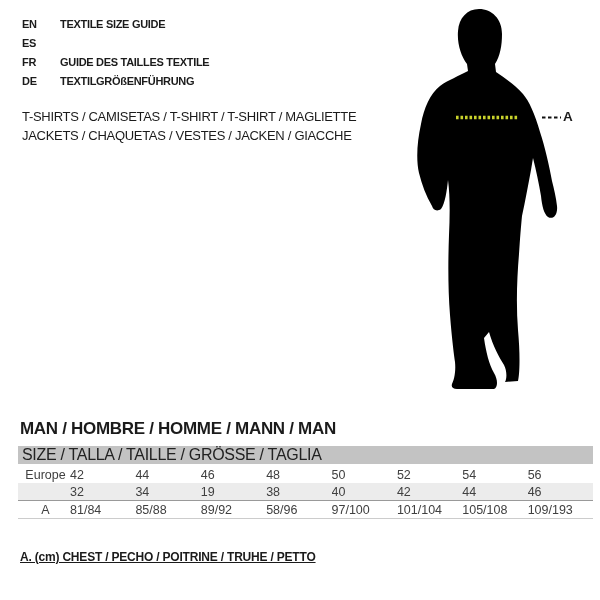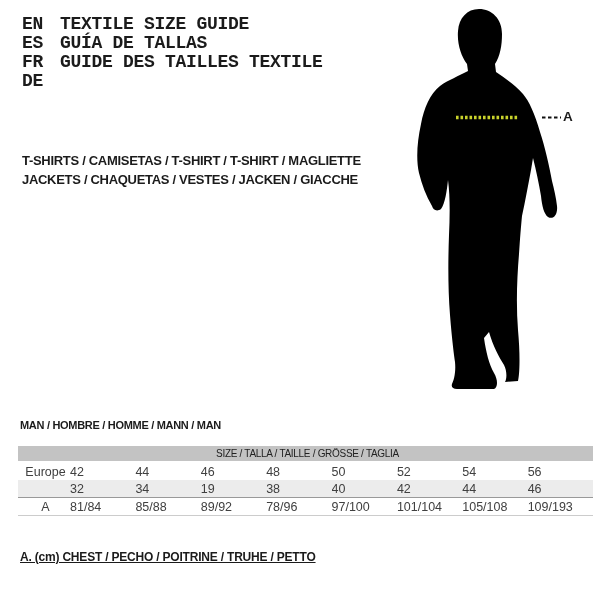--- a/index.html
+++ b/index.html
@@ -19,37 +19,35 @@
   
   .lang-list {
     position: absolute;
     left: 22px;
     top: 15px;
   }
   .lang-row {
     display: flex;
     height: 19px;
     line-height: 19px;
-    font-size: 18px;
-    font-weight: bold;
-    letter-spacing: -0.3px;
-    font-family: Liberation Mono, monospace;
+    font-size: 11px;
+    font-weight: bold;
+    letter-spacing: -0.3px;
   }
   .lang-code { width: 38px; }
   
   .categories {
     position: absolute;
     left: 22px;
     top: 107px;
     font-size: 13px;
-    font-weight: bold;
+    font-weight: normal;
     letter-spacing: -0.3px;
     line-height: 19px;
     white-space: nowrap;
-    margin-top: 44px;
   }
   
   .figure-area {
     position: absolute;
     left: 400px;
     top: 0;
     width: 200px;
     height: 400px;
   }
   .figure-area svg { display: block; }
@@ -58,21 +56,21 @@
     left: 163px;
     top: 109px;
     font-size: 13.5px;
     font-weight: bold;
   }
   
   .section-title {
     position: absolute;
     left: 20px;
     top: 419px;
-    font-size: 11px;
+    font-size: 17px;
     font-weight: bold;
     letter-spacing: -0.3px;
     white-space: nowrap;
   }
   
   .size-table {
     position: absolute;
     left: 18px;
     top: 446px;
     width: 575px;
@@ -88,24 +86,24 @@
     text-align: left;
     white-space: nowrap;
     overflow: hidden;
   }
   .size-table td.row-label {
     text-align: center;
     padding-left: 3px;
   }
   .size-table tr.table-header td {
     background: var(--header-bg, #c3c3c3);
-    text-align: center;
+    text-align: left;
     padding-left: 4px;
     height: 15px;
-    font-size: 10px;
+    font-size: 16px;
     letter-spacing: -0.3px;
     color: #222222;
     border-bottom: 2px solid var(--page-bg, #ffffff);
   }
   .size-table tr.shaded td { background: var(--row-alt-bg, #ececec); }
   .size-table tr.rule-top td { border-top: 1px solid var(--rule-dark, #999999); }
   .size-table tr.rule-bottom td { border-bottom: 1px solid var(--rule-light, #cccccc); }
   
   .footnote {
     position: absolute;
@@ -123,28 +121,28 @@
 
 <div id="canvas">
 
   <div class="lang-list">
     <div class="lang-row">
       <span class="lang-code">EN</span>
       <span class="lang-label">TEXTILE SIZE GUIDE</span>
     </div>
     <div class="lang-row">
       <span class="lang-code">ES</span>
-      <span class="lang-label">GUÍA DE TALLAS</span>
     </div>
     <div class="lang-row">
       <span class="lang-code">FR</span>
       <span class="lang-label">GUIDE DES TAILLES TEXTILE</span>
     </div>
     <div class="lang-row">
       <span class="lang-code">DE</span>
+      <span class="lang-label">TEXTILGRÖßENFÜHRUNG</span>
     </div>
   </div>
 
   <div class="categories">
     <div>T-SHIRTS / CAMISETAS / T-SHIRT / T-SHIRT / MAGLIETTE</div>
     <div>JACKETS / CHAQUETAS / VESTES / JACKEN / GIACCHE</div>
   </div>
 
   <div class="figure-area">
     <svg width="200" height="400" viewBox="400 0 200 400">
@@ -230,21 +228,21 @@
         <td>40</td>
         <td>42</td>
         <td>44</td>
         <td>46</td>
       </tr>
       <tr class="rule-top rule-bottom">
         <td class="row-label">A</td>
         <td>81/84</td>
         <td>85/88</td>
         <td>89/92</td>
-        <td>78/96</td>
+        <td>58/96</td>
         <td>97/100</td>
         <td>101/104</td>
         <td>105/108</td>
         <td>109/193</td>
       </tr>
     </tbody>
   </table>
 
   <div class="footnote">A. (cm) CHEST / PECHO / POITRINE / TRUHE / PETTO</div>
 

